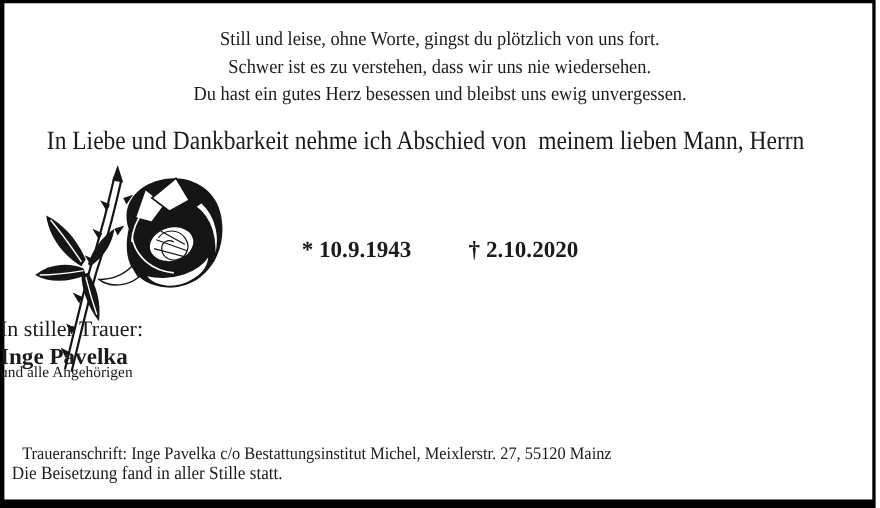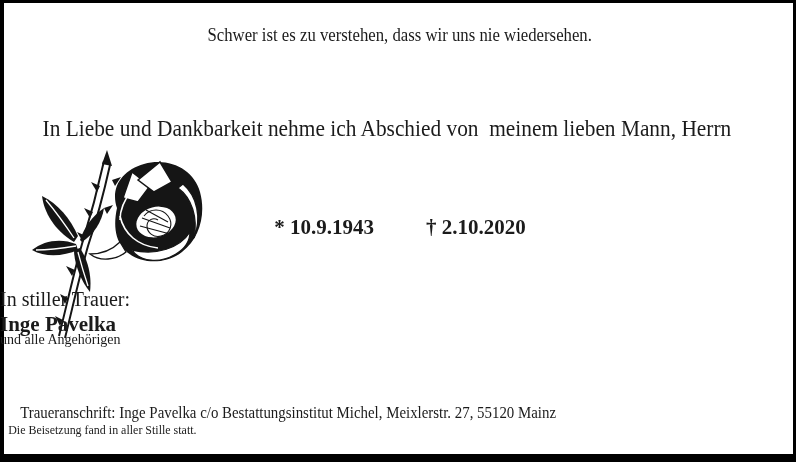--- a/index.html
+++ b/index.html
@@ -65,21 +65,21 @@
     justify-content: center;
     gap: 52px;
     font-size: 21px;
     line-height: 28px;
     font-weight: bold;
   }
   .trauer-heading { top: 286px; font-size: 20px; line-height: 26px; }
   .mourner1 { top: 311px; font-size: 21px; line-height: 26px; font-weight: bold; }
   .mourner2 { top: 327px; font-size: 14px; line-height: 26px; font-weight: normal; }
   .address  { top: 400px; font-size: 16px; line-height: 26px; }
-  .burial   { top: 417px; font-size: 13px; line-height: 26px; }
+  .burial   { top: 417px; font-size: 17px; line-height: 26px; }
   .rose {
     position: absolute;
     left: 20px; top: 146px;
     width: 190px; height: 210px;
   }
 </style>
 </head>
 <body>
 
 <div class="page">
@@ -130,21 +130,23 @@
         <path d="M120,80 l30,8 M122,72 l28,10 M126,64 l22,12"></path>
       </g>
       <g stroke="#ffffff" stroke-width="1.6" fill="none">
         <path d="M100,70 C104,88 118,100 138,102"></path>
         <path d="M112,44 C104,54 100,64 100,74"></path>
       </g>
     </g>
   </svg>
 
   <div class="poem">
+    <div><span class="cond sx93">Still und leise, ohne Worte, gingst du plötzlich von uns fort.</span></div>
     <div><span class="cond sx93">Schwer ist es zu verstehen, dass wir uns nie wiedersehen.</span></div>
+    <div><span class="cond sx93">Du hast ein gutes Herz besessen und bleibst uns ewig unvergessen.</span></div>
   </div>
 
   <div class="line intro">
     <span class="cond sx89">In Liebe und Dankbarkeit nehme ich Abschied von  meinem lieben Mann, Herrn</span>
   </div>
 
 
   <div class="dates">
     <span>* 10.9.1943</span>
     <span>† 2.10.2020</span>

